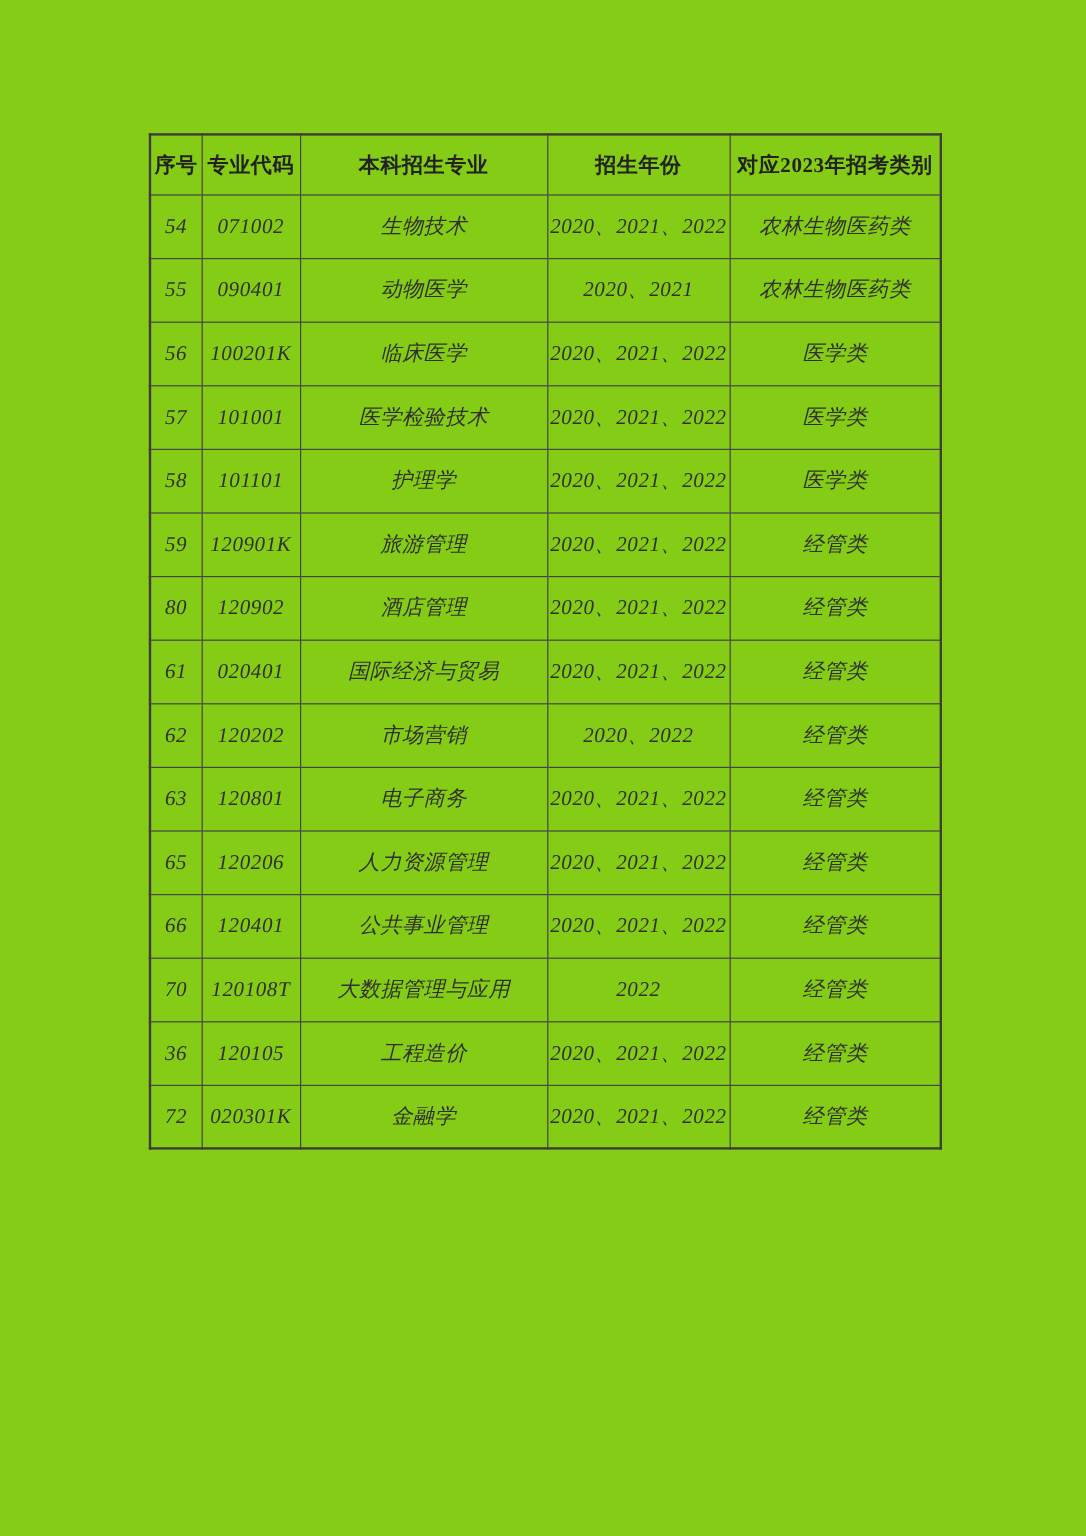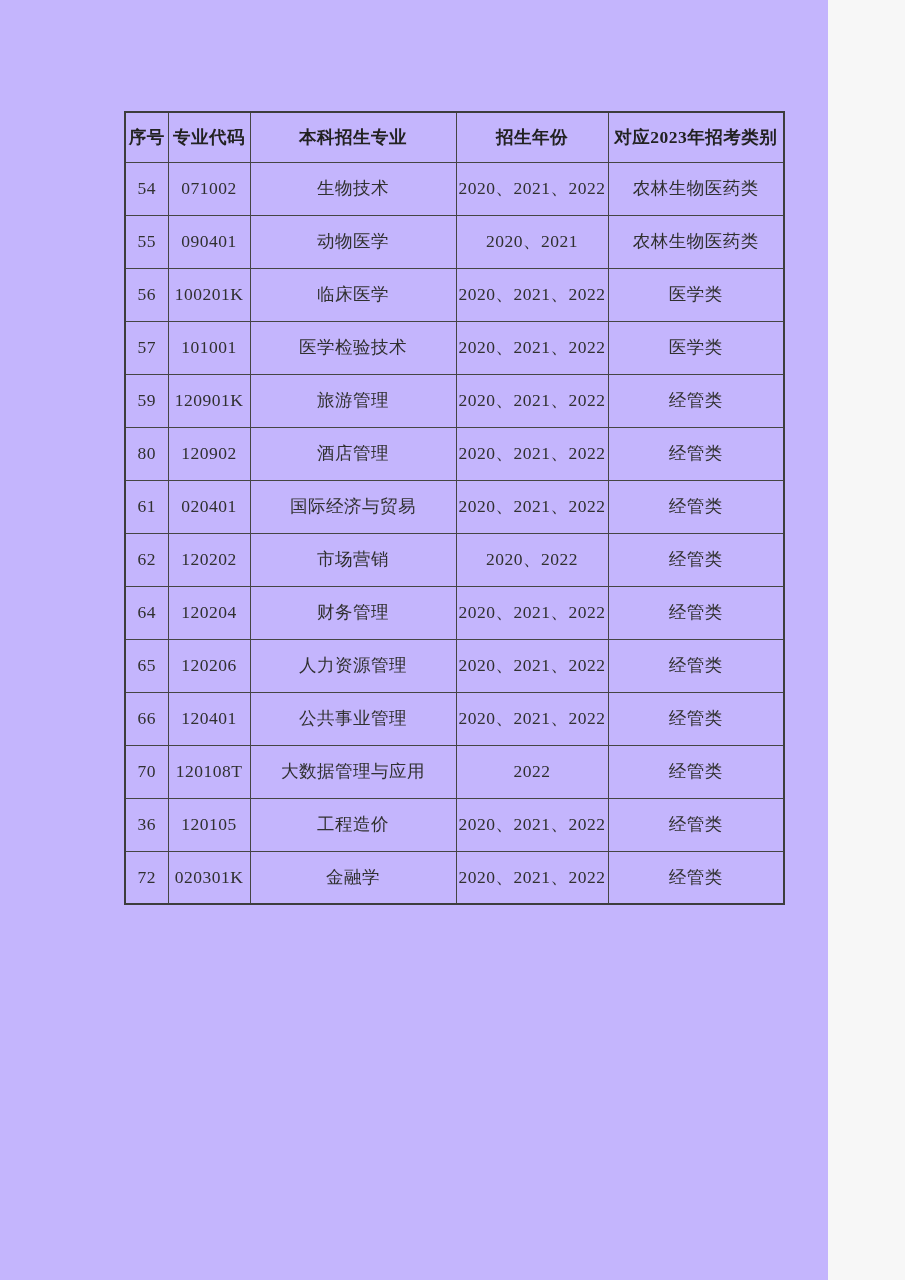--- a/index.html
+++ b/index.html
@@ -3,23 +3,23 @@
 <meta charset="utf-8">
 <style>
   html, body {
     margin: 0;
     padding: 0;
     background: #f7f7f7;
     overflow: hidden;
   }
   .page {
     position: relative;
-    width: 828px;
+    width: 905px;
     height: 1280px;
-    background: #c4b5fd;
+    background: #84cc16;
     font-family: "Liberation Serif", "DejaVu Serif", serif;
     color: #2e2e2e;
   }
   table.doc-table {
     position: absolute;
     left: 124px;
     top: 111px;
     width: 659px;
     border-collapse: collapse;
     table-layout: fixed;
@@ -37,21 +37,21 @@
     vertical-align: middle;
     padding: 0 2px;
     font-size: 17.5px;
     line-height: 1.15;
     letter-spacing: 0.5px;
     color: #303030;
     overflow: hidden;
     white-space: nowrap;
   }
   table.doc-table thead tr { height: 50px; }
-  table.doc-table tbody tr { height: 53px; }
+  table.doc-table tbody tr { height: 53px; font-style: italic; }
   table.doc-table th {
     font-weight: bold;
     font-size: 17.5px;
     color: #222222;
   }
 </style>
 </head>
 <body>
 
 <div class="page">
@@ -95,20 +95,27 @@
           <td>医学类</td>
         </tr>
         <tr>
           <td>57</td>
           <td>101001</td>
           <td>医学检验技术</td>
           <td>2020、2021、2022</td>
           <td>医学类</td>
         </tr>
         <tr>
+          <td>58</td>
+          <td>101101</td>
+          <td>护理学</td>
+          <td>2020、2021、2022</td>
+          <td>医学类</td>
+        </tr>
+        <tr>
           <td>59</td>
           <td>120901K</td>
           <td>旅游管理</td>
           <td>2020、2021、2022</td>
           <td>经管类</td>
         </tr>
         <tr>
           <td>80</td>
           <td>120902</td>
           <td>酒店管理</td>
@@ -123,23 +130,23 @@
           <td>经管类</td>
         </tr>
         <tr>
           <td>62</td>
           <td>120202</td>
           <td>市场营销</td>
           <td>2020、2022</td>
           <td>经管类</td>
         </tr>
         <tr>
-          <td>64</td>
-          <td>120204</td>
-          <td>财务管理</td>
+          <td>63</td>
+          <td>120801</td>
+          <td>电子商务</td>
           <td>2020、2021、2022</td>
           <td>经管类</td>
         </tr>
         <tr>
           <td>65</td>
           <td>120206</td>
           <td>人力资源管理</td>
           <td>2020、2021、2022</td>
           <td>经管类</td>
         </tr>

